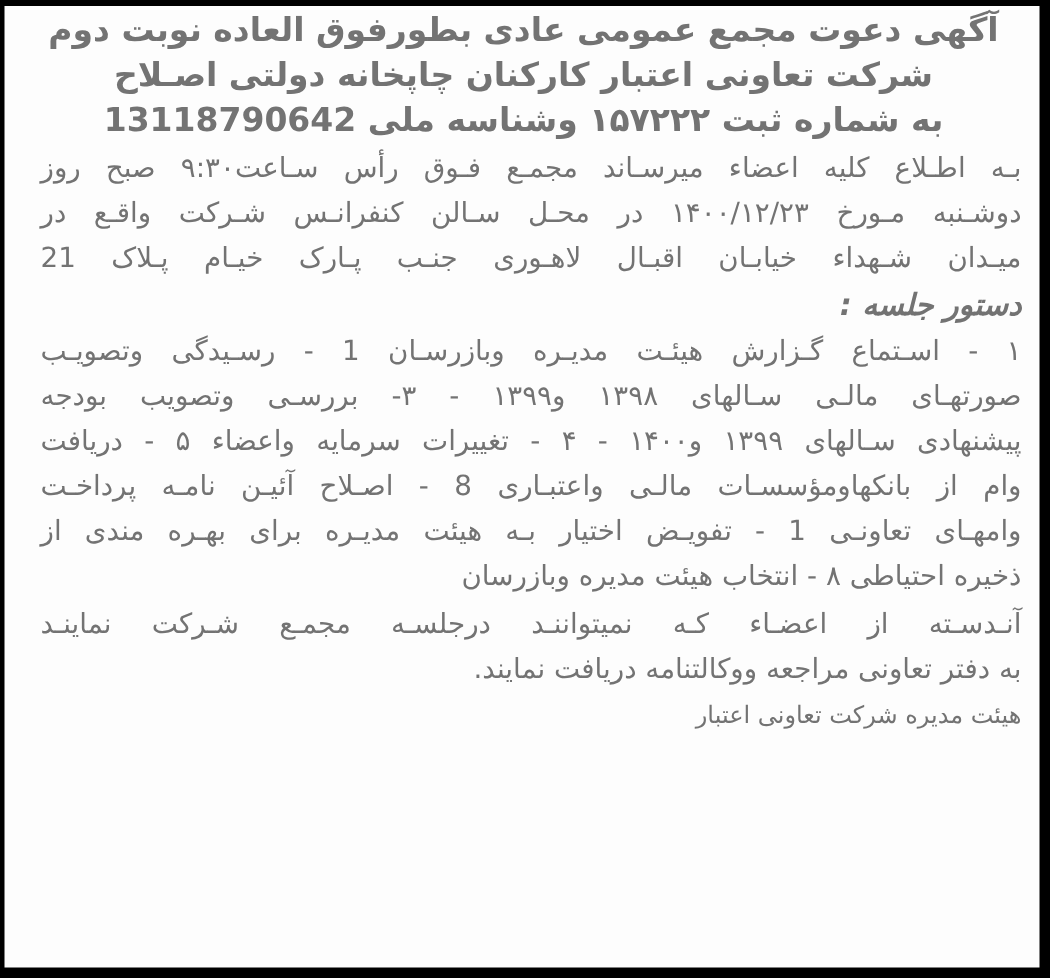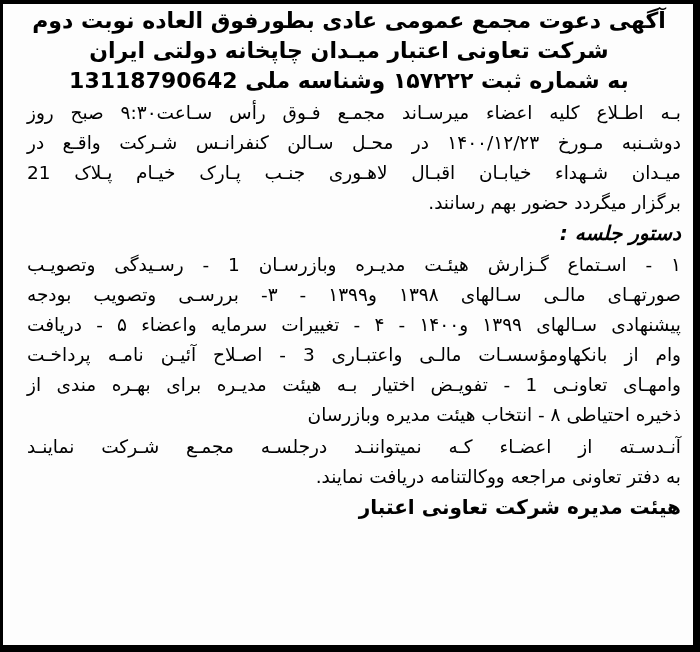--- a/index.html
+++ b/index.html
@@ -2,58 +2,57 @@
 <html><head>
 <meta charset="utf-8">
 <style>
   html, body { margin: 0; padding: 0; background: #000; }
   body { width: 700px; height: 652px; overflow: hidden; }
   .frame {
     position: absolute; left: 3px; top: 4px; width: 690px; height: 641px;
     background: #fdfdfd; box-sizing: border-box; overflow: hidden;
   }
   .ad {
-    direction: rtl; font-family: "DejaVu Sans", sans-serif; color: #000000;
+    direction: rtl; font-family: "DejaVu Sans", sans-serif; color: #737373;
     padding: 0 12px 0 14px;
   }
   .title {
     text-align: center; font-weight: bold; font-size: 22px; line-height: 30px;
     margin-top: 2px;
   }
   .body-text {
     font-size: 18.5px; line-height: 30px; text-align: justify;
     text-align-last: right; margin-top: 2px; margin-left: 10px;
   }
   .line { display: block; text-align: justify; text-align-last: justify; white-space: nowrap; }
   .line.last { text-align-last: right; }
   .agenda-head { font-weight: bold; font-size: 20px; line-height: 30px; font-style: italic; }
-  .sign { font-weight: bold; font-size: 20px; line-height: 30px; }
+  .sign { font-weight: normal; font-size: 16px; line-height: 30px; }
 </style>
 </head>
 <body>
 
 <div class="frame">
   <div class="ad">
     <div class="title">
       <div>آگهی دعوت مجمع عمومی عادی بطورفوق العاده  نوبت دوم</div>
-      <div>شرکت تعاونی اعتبار میـدان چاپخانه دولتی ایران</div>
+      <div>شرکت تعاونی اعتبار کارکنان چاپخانه دولتی اصـلاح</div>
       <div>به شماره ثبت ۱۵۷۲۲۲ وشناسه ملی 13118790642</div>
     </div>
     <div class="body-text">
       <span class="line">بـه اطـلاع کلیه اعضاء میرسـاند مجمـع فـوق رأس سـاعت۹:۳۰ صبح روز</span>
       <span class="line">دوشـنبه مـورخ ۱۴۰۰/۱۲/۲۳ در محـل سـالن کنفرانـس شـرکت واقـع در</span>
       <span class="line">میـدان شـهداء خیابـان اقبـال لاهـوری جنـب پـارک خیـام پـلاک 21</span>
-      <span class="line last">برگزار میگردد حضور بهم رسانند.</span>
     </div>
     <div class="agenda-head">دستور جلسه :</div>
     <div class="body-text">
       <span class="line">۱ - اسـتماع گـزارش هیئـت مدیـره وبازرسـان 1 - رسـیدگی وتصویـب</span>
       <span class="line">صورتهـای مالـی سـالهای ۱۳۹۸ و۱۳۹۹  - ۳-  بررسـی وتصویب بودجه</span>
       <span class="line">پیشنهادی سـالهای ۱۳۹۹ و۱۴۰۰ - ۴ - تغییرات سرمایه واعضاء ۵ - دریافت</span>
-      <span class="line">وام از بانکهاومؤسسـات مالـی واعتبـاری 3 - اصـلاح آئیـن نامـه پرداخـت</span>
+      <span class="line">وام از بانکهاومؤسسـات مالـی واعتبـاری 8 - اصـلاح آئیـن نامـه پرداخـت</span>
       <span class="line">وامهـای تعاونـی 1 - تفویـض اختیار بـه هیئت مدیـره برای بهـره مندی از</span>
       <span class="line last">ذخیره احتیاطی ۸ - انتخاب هیئت مدیره وبازرسان</span>
     </div>
     <div class="body-text">
       <span class="line">آنـدسـته از اعضـاء کـه نمیتواننـد درجلسـه مجمـع شـرکت نماینـد</span>
       <span class="line last">به دفتر تعاونی مراجعه ووکالتنامه دریافت نمایند.</span>
     </div>
     <div class="sign">هیئت مدیره شرکت تعاونی اعتبار</div>
   </div>
 </div>

